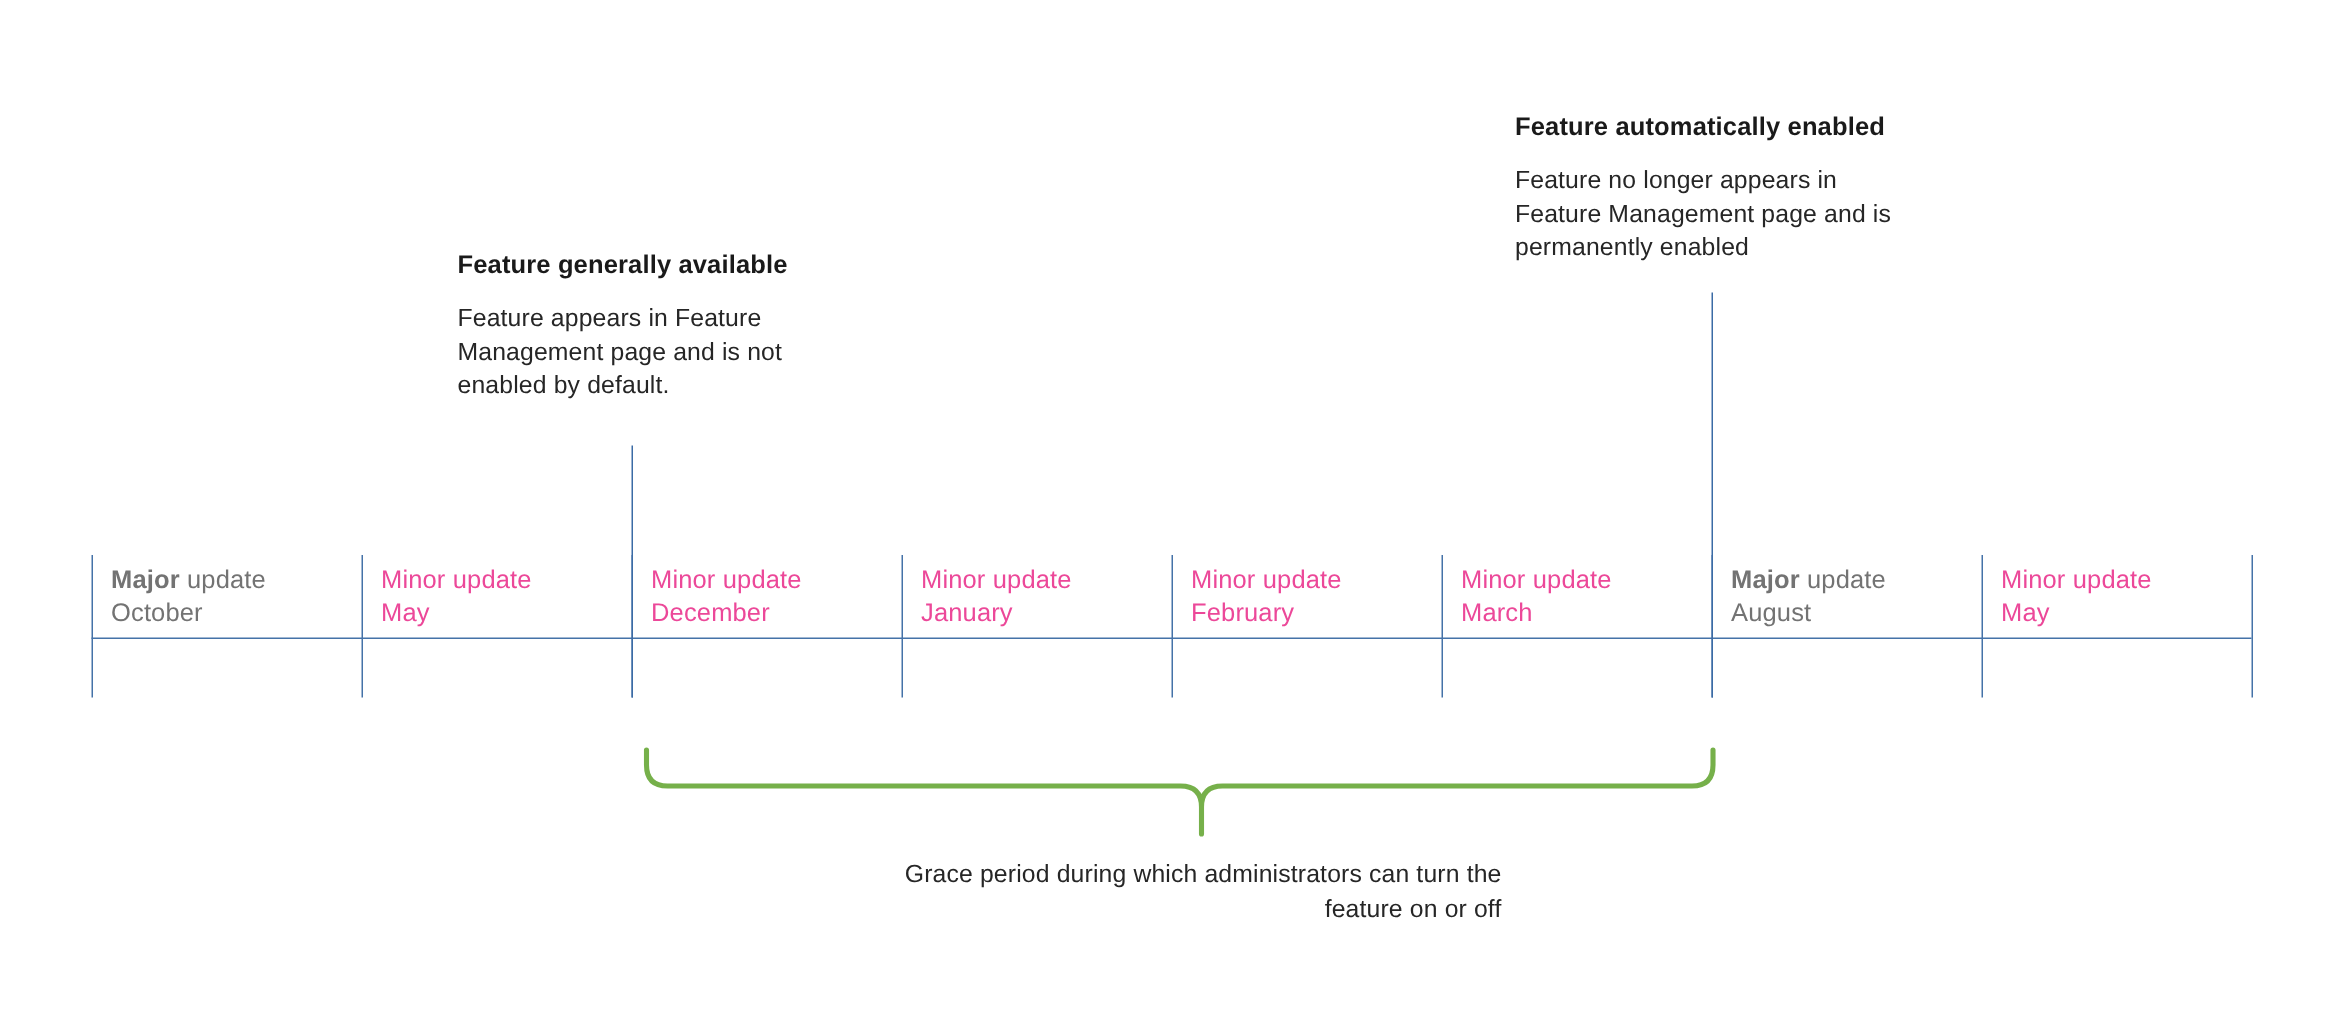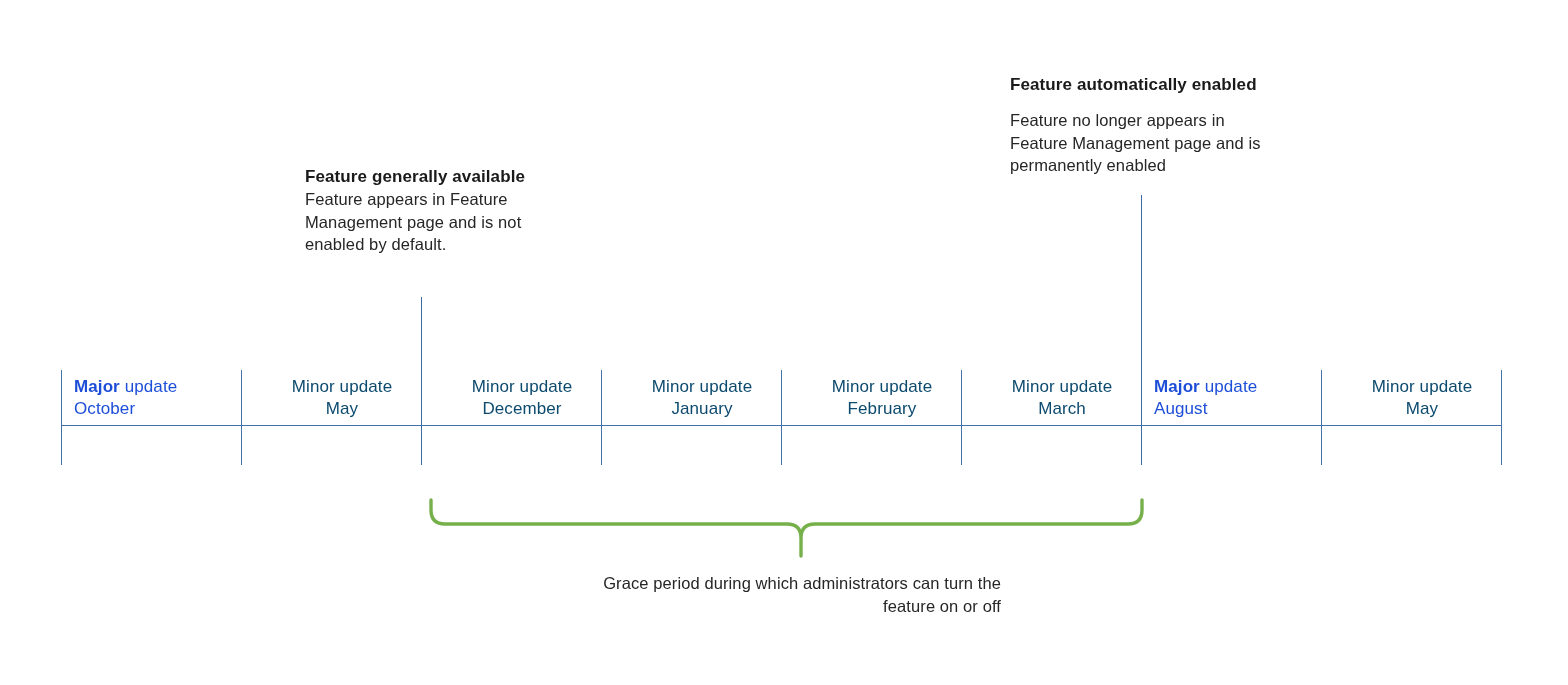--- a/index.html
+++ b/index.html
@@ -39,42 +39,42 @@
   
   .segment-label {
     position: absolute;
     top: 376px;
     width: 176px;
     line-height: 22px;
     font-size: 17px;
     letter-spacing: 0.1px;
   }
   .segment-label .kind-line { white-space: nowrap; }
-  .segment-label.major { color: #1d4ed8; }
-  .segment-label.minor { color: #0c4a6e; text-align: center; }
+  .segment-label.major { color: #737373; }
+  .segment-label.minor { color: #ec4899; }
   .segment-label .kind-strong { font-weight: 700; }
   .segment-label .month { display: block; }
 
   
   .callout { position: absolute; }
   .callout-title {
     font-size: 17px;
     font-weight: 700;
     color: #1a1a1a;
     line-height: 22px;
     letter-spacing: 0.1px;
   }
   .callout-body {
     font-size: 16.5px;
     color: #262626;
     line-height: 22.5px;
     letter-spacing: 0.1px;
   }
   #callout-ga { left: 305px; top: 166px; width: 232px; }
-  #callout-ga .callout-body { }
+  #callout-ga .callout-body { margin-top: 13px; }
   #callout-auto { left: 1010px; top: 74px; width: 260px; }
   #callout-auto .callout-body { margin-top: 13px; }
 
   .connector {
     position: absolute;
     width: 0;
     border-left: 1.6px solid #3B6BA5;
   }
   #connector-ga   { left: 421px;  top: 297px; height: 168px; }
   #connector-auto { left: 1141px; top: 195px; height: 270px; }

